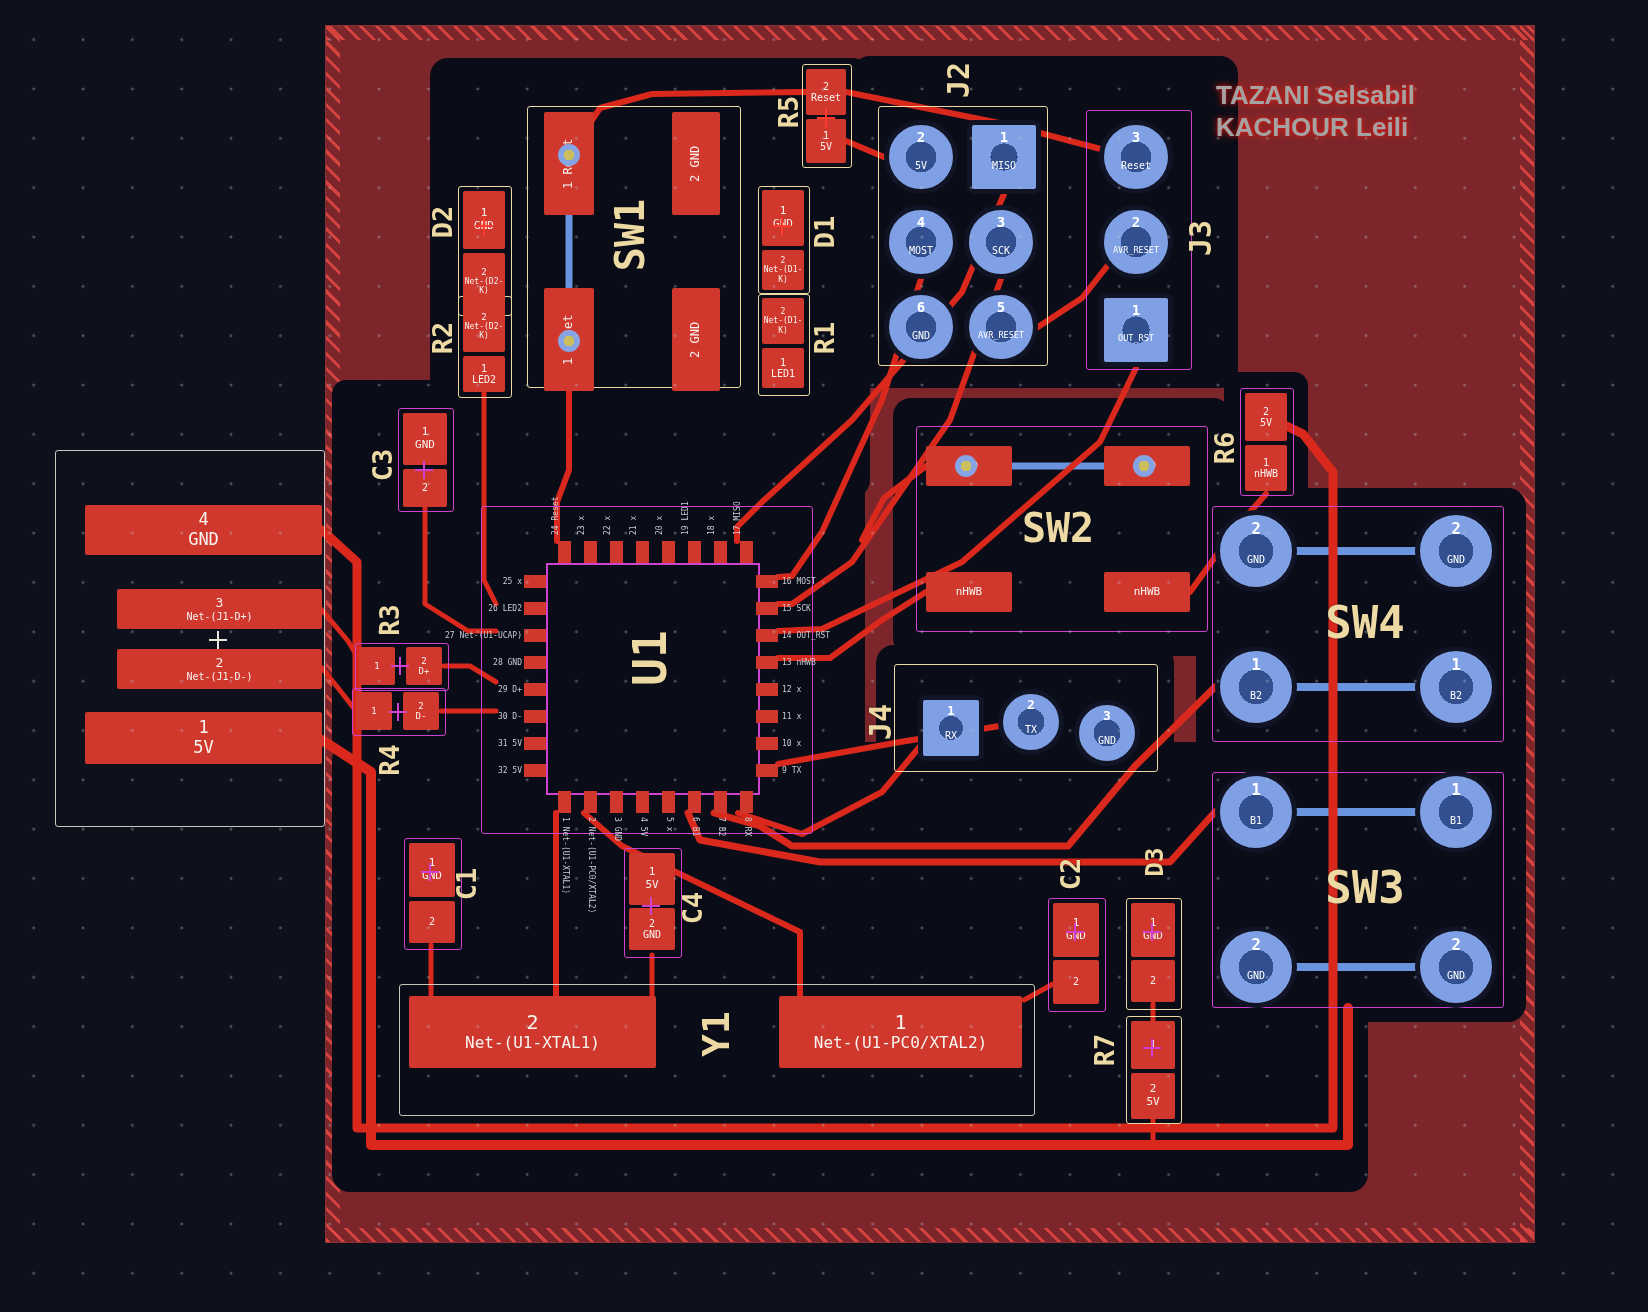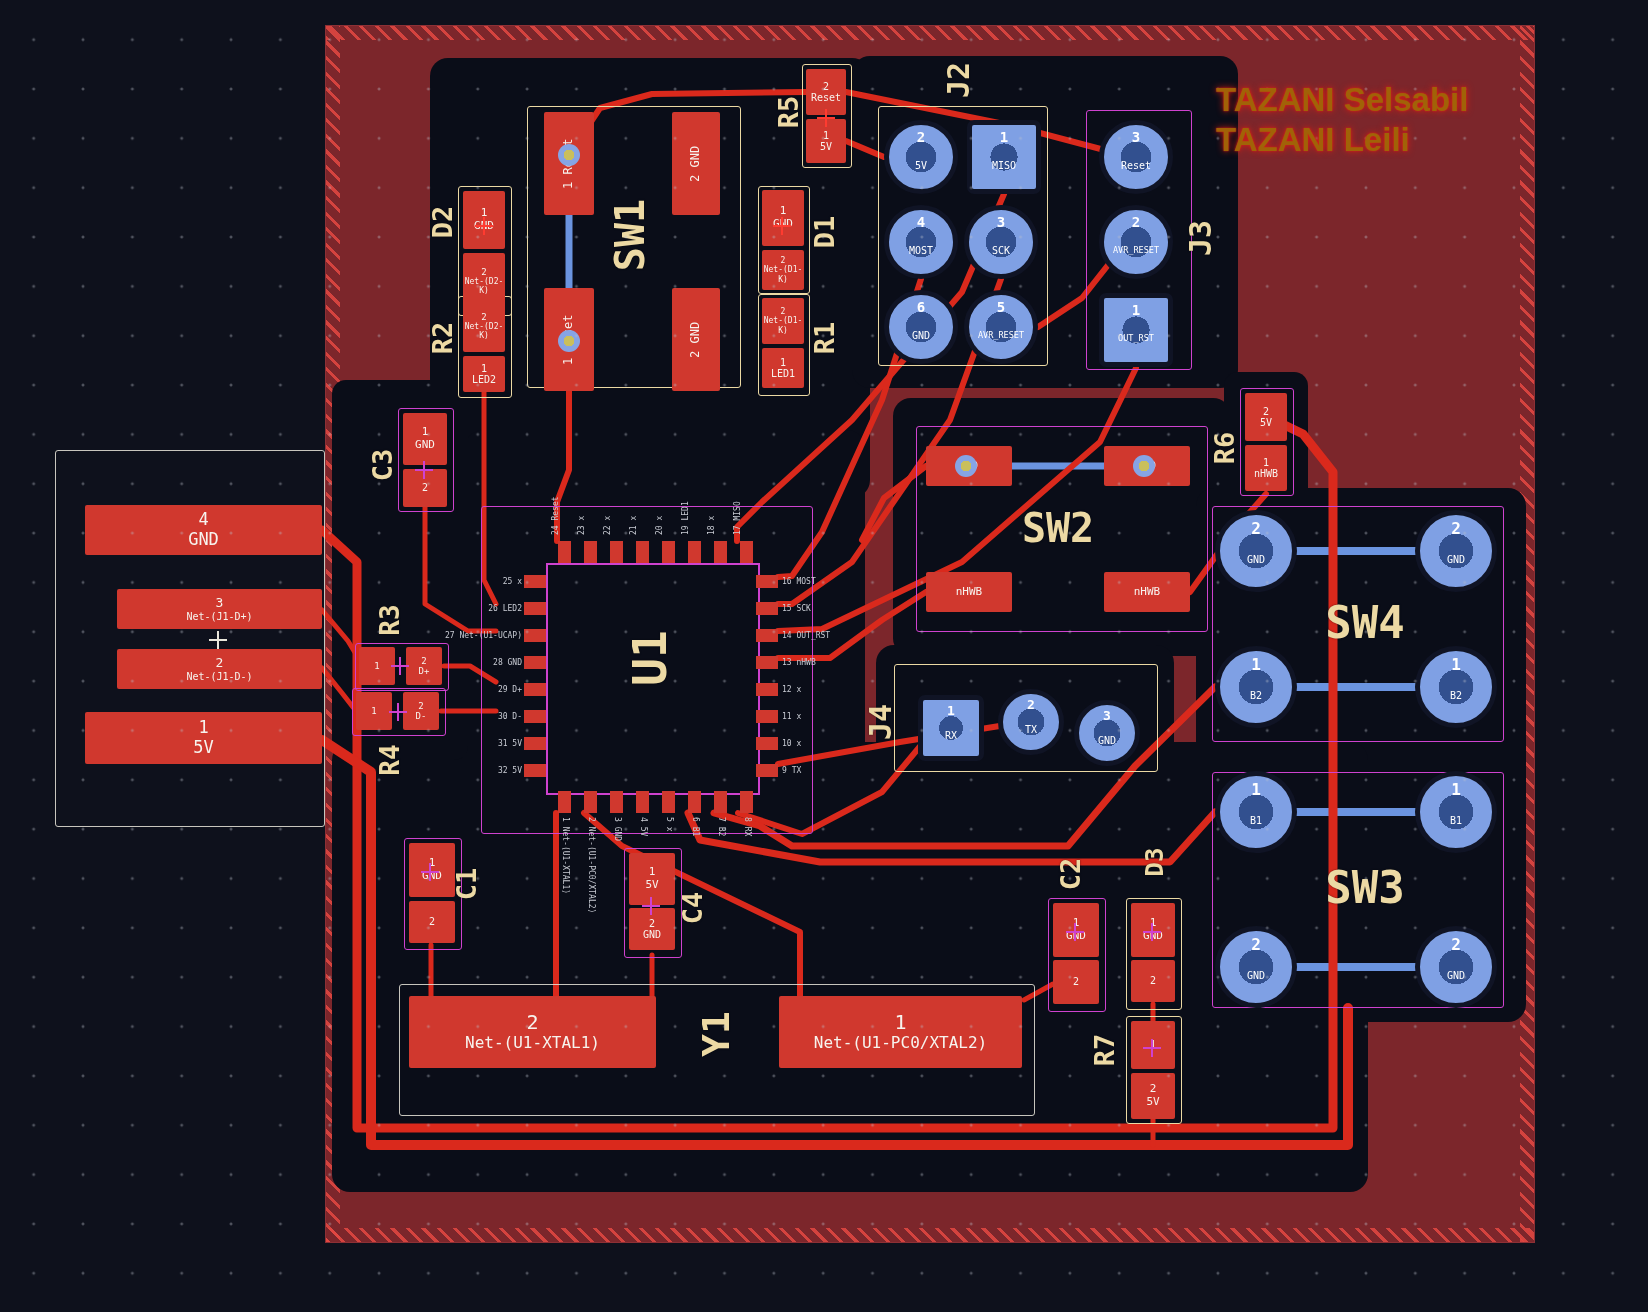--- a/index.html
+++ b/index.html
@@ -26,21 +26,21 @@
   .pinlabel{position:absolute;color:#c9ccd4;font-size:8px;white-space:nowrap;z-index:6;}
   .via{position:absolute;width:22px;height:22px;border-radius:50%;z-index:7;transform:translate(-50%,-50%);
        background:radial-gradient(circle,#cabf5c 0 34%,#86a4e4 34% 74%,#0d1020 74%);}
   .cross{position:absolute;width:18px;height:18px;transform:translate(-50%,-50%);z-index:6;
          background:linear-gradient(currentColor,currentColor) center/2px 100% no-repeat,
                     linear-gradient(currentColor,currentColor) center/100% 2px no-repeat;}
   #grid-overlay{position:absolute;inset:0;z-index:10;pointer-events:none;
       background-image:radial-gradient(rgba(188,193,204,.38) 1.1px,transparent 1.8px);
       background-size:49.35px 49.35px;background-position:9px 15px;}
   #board-title{position:absolute;left:1216px;top:80px;z-index:11;font-family:"Liberation Sans",sans-serif;
-      font-weight:700;font-size:33px;line-height:1.22;color:#a16207;
+      font-weight:700;font-size:26px;line-height:1.22;color:#a3a3a3;
       text-shadow:0 0 7px rgba(230,30,20,.9),0 0 2px rgba(230,30,20,.9);}
 </style>
 </head>
 <body>
 
 <div id="pcb">
 
   <div id="board">
     <div class="hatch" style="left:0;top:0;right:0;height:14px;"></div>
     <div class="hatch" style="left:0;bottom:0;right:0;height:14px;"></div>
@@ -98,21 +98,21 @@
       <polyline points="431,945 431,998" stroke-width="5"></polyline>
       <polyline points="652,955 652,998" stroke-width="5"></polyline>
       <polyline points="1053,984 1024,1000" stroke-width="5"></polyline>
       <polyline points="1153,1004 1153,1021" stroke-width="5"></polyline>
       <polyline points="1153,1119 1153,1145" stroke-width="5"></polyline>
     </g>
   </svg>
 
   <div id="board-title">
     <div>TAZANI Selsabil</div>
-    <div>TAZANI Leili</div>
+    <div>KACHOUR Leili</div>
   </div>
 
   <div id="grid-overlay"></div>
 <div class="outline" style="left: 55px; top: 450px; width: 268px; height: 375px; border-color: rgb(233, 230, 218); opacity: 0.85;"></div>
     <div class="pad-rect" style="left: 85px; top: 505px; width: 237px; height: 50px; font-size: 17px;">
       <div>4</div>
       <div>GND</div>
     </div>
     <div class="pad-rect" style="left: 117px; top: 589px; width: 205px; height: 40px; font-size: 13px;">
       <div>3</div>

